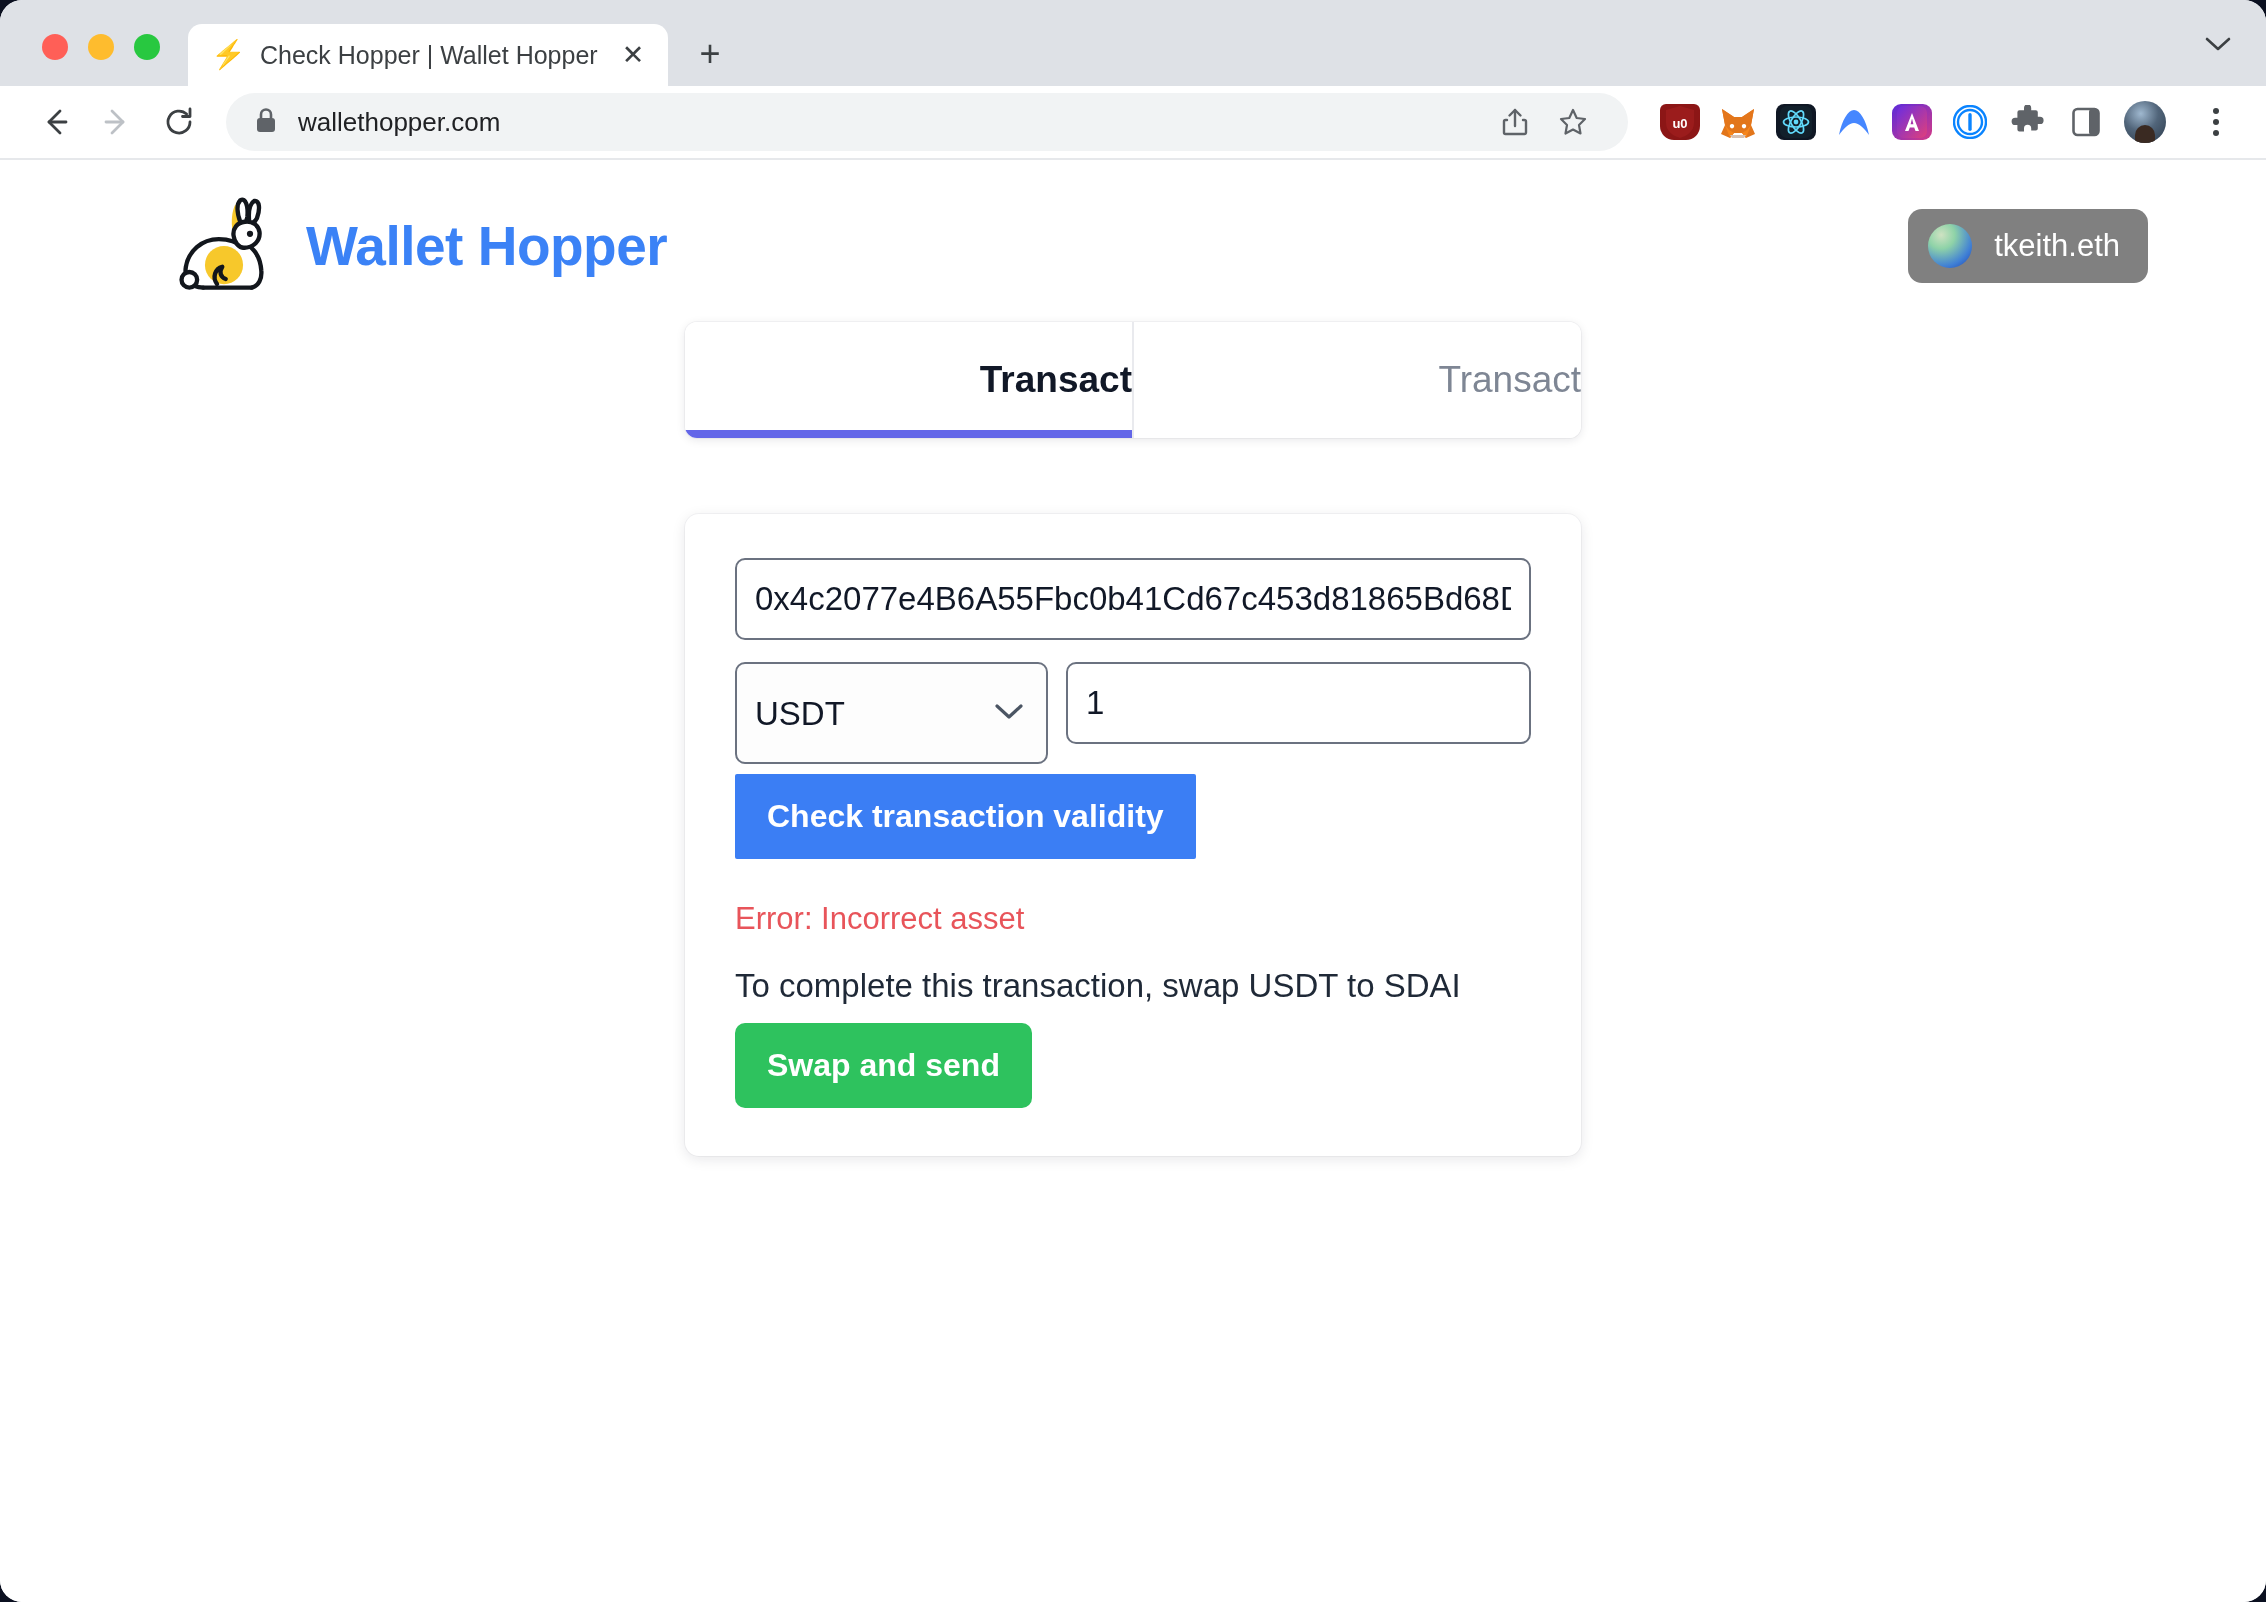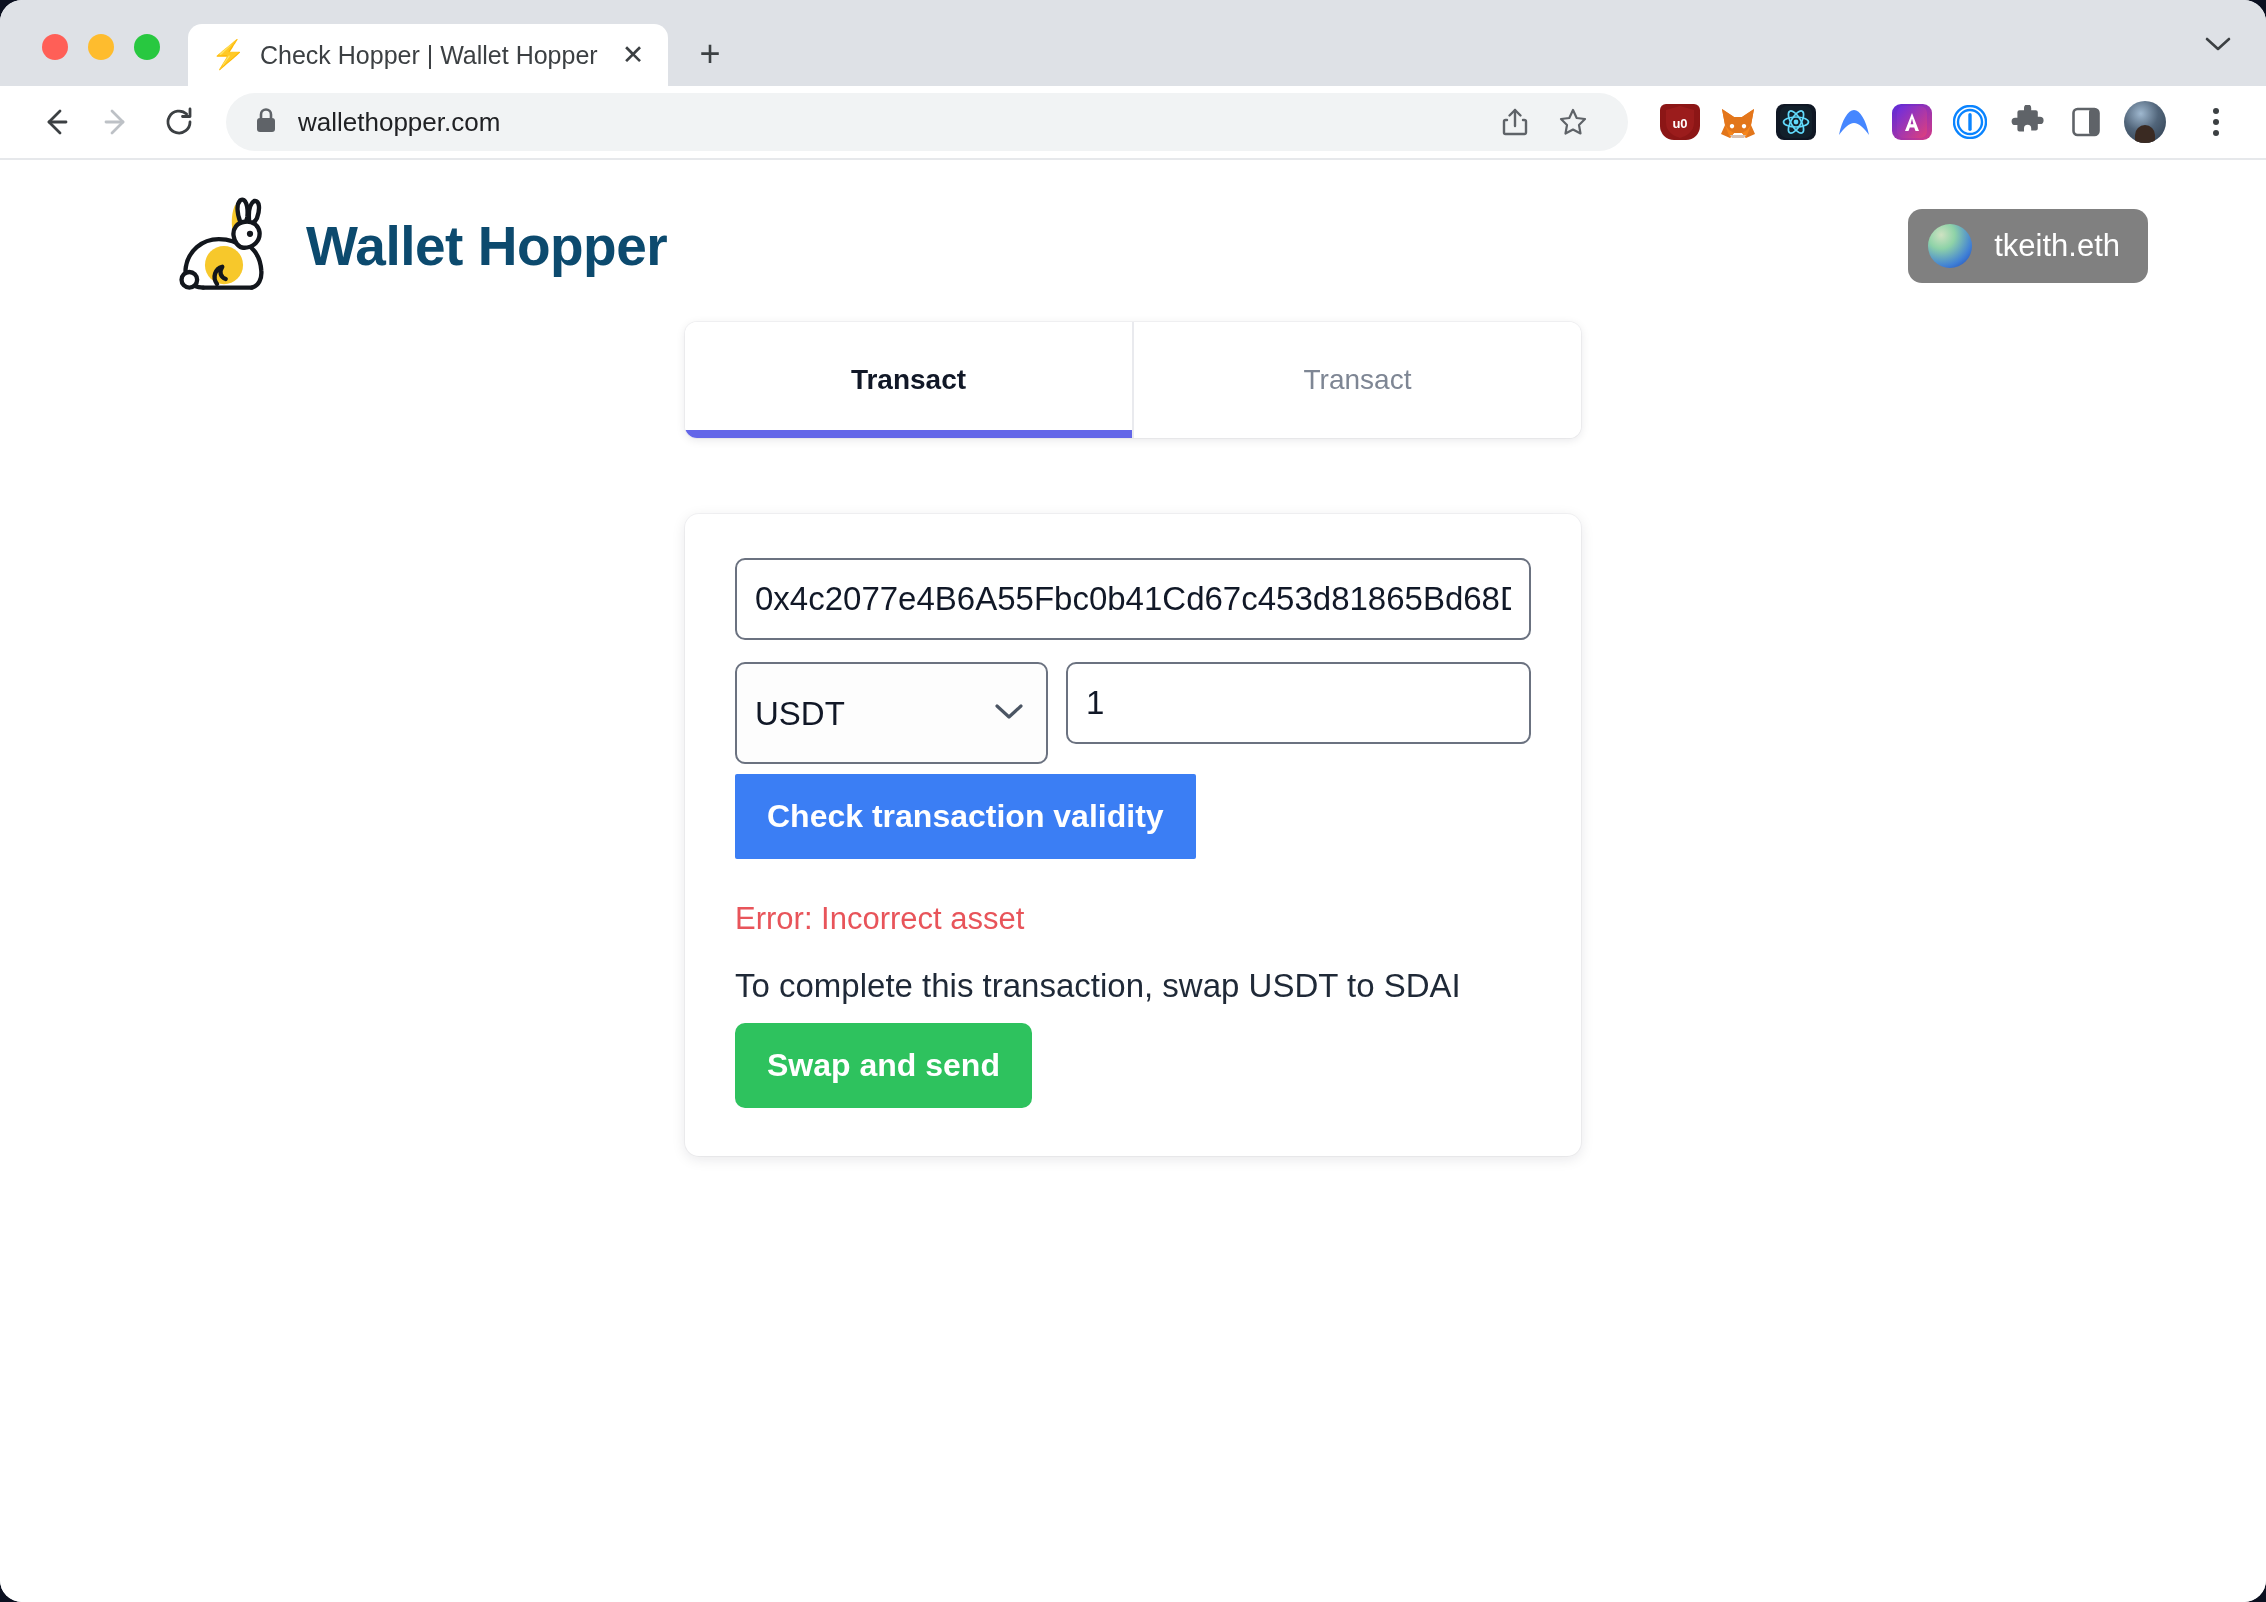--- a/index.html
+++ b/index.html
@@ -201,21 +201,21 @@
   }
   .brand {
     display: flex;
     align-items: center;
     gap: 30px;
   }
   .brand-logo { width: 104px; height: 104px; display: block; }
   .brand-name {
     font-size: 55px;
     font-weight: bold;
-    color: #0c4a6e;
+    color: #3b82f6;
     letter-spacing: -0.5px;
   }
   .header-spacer { flex: 1; }
   .account-btn {
     display: flex;
     align-items: center;
     gap: 22px;
     background: #808080;
     border-radius: 14px;
     padding: 16px 28px 16px 20px;
@@ -247,22 +247,22 @@
     background: #ffffff;
     border-radius: 12px;
     box-shadow: 0 2px 10px rgba(16,24,40,0.10), 0 0 0 1px rgba(16,24,40,0.04);
     overflow: hidden;
     height: 116px;
   }
   .tab {
     flex: 1;
     display: flex;
     align-items: center;
-    justify-content: center;
-    font-size: 28px;
+    justify-content: flex-end;
+    font-size: 37px;
     position: relative;
     background: #ffffff;
   }
   .tab + .tab { border-left: 2px solid #e9eaee; }
   .tab-active {
     color: #111827;
     font-weight: bold;
   }
   .tab-active::after {
     content: "";

